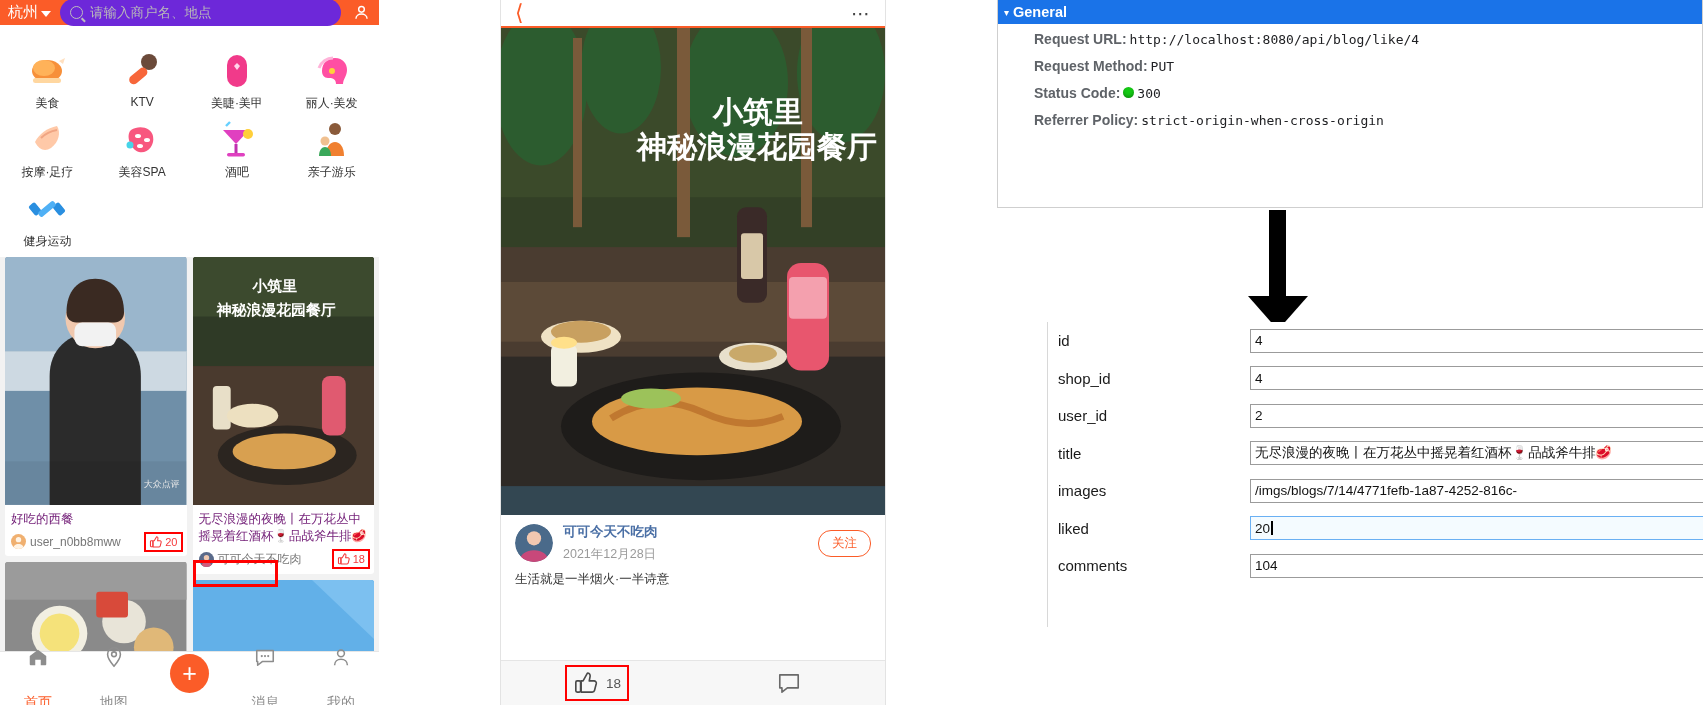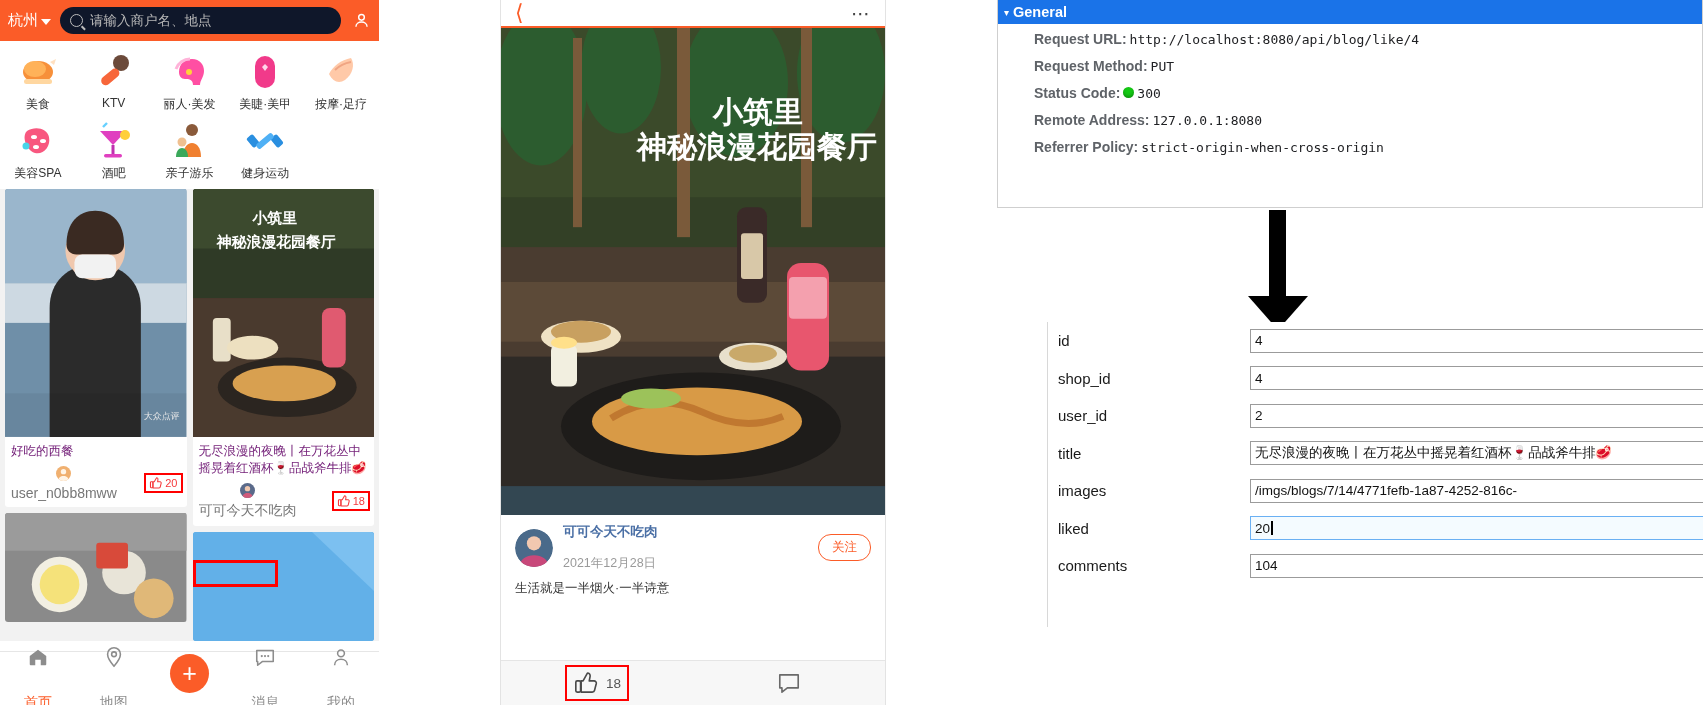--- a/index.html
+++ b/index.html
@@ -10,59 +10,59 @@
     overflow:hidden;
     position:relative;
   }
 
   
   #phone-left{
     position:absolute;left:0;top:0;width:379px;height:705px;
     background:#fff;overflow:hidden;
   }
   .app-header{
-    height:41px;background:#fb5c28;display:flex;align-items:center;padding:0 8px;
+    height:25px;background:#fb5c28;display:flex;align-items:center;padding:0 8px;
     box-sizing:border-box;
     font-family:Liberation Serif, serif;
   }
   .city-btn{color:#fff;font-size:15px;display:flex;align-items:center;gap:3px;white-space:nowrap;}
   .caret-dn{
     width:0;height:0;border-left:5px solid transparent;border-right:5px solid transparent;
     border-top:6px solid #fff;display:inline-block;margin-top:3px;
   }
   .search-box{
-    flex:1;height:27px;background:#0f172a;border-radius:14px;margin:0 9px;
+    flex:1;height:27px;background:#6d28d9;border-radius:14px;margin:0 9px;
     display:flex;align-items:center;padding:0 10px;box-sizing:border-box;
   }
   .mag{
     width:11px;height:11px;border:1.6px solid #bdbdbd;border-radius:50%;
     position:relative;flex:none;margin-right:7px;
   }
   .mag::after{content:"";position:absolute;right:-4px;bottom:-3px;width:5px;height:1.6px;background:#bdbdbd;transform:rotate(45deg);}
   .search-ph{color:#b9b9b9;font-size:13.5px;}
   .person-ico{width:19px;height:19px;flex:none;margin-left:2px;}
 
   .cat-grid{
-    display:grid;grid-template-columns:repeat(5,1fr);
-    padding:6px 0 4px;background:#fff;
+    display:grid;grid-template-columns:repeat(4,1fr);
+    padding:6px 0 4px;background:#fff;margin-top:15px;
   }
   .cat-cell{display:flex;flex-direction:column;align-items:center;gap:2px;padding:3px 0;}
   .cat-ico{width:44px;height:44px;border-radius:10px;display:block;}
   .cat-label{font-size:12px;color:#333;white-space:nowrap;}
 
   .waterfall{
     display:grid;grid-template-columns:1fr 1fr;gap:6px;padding:0 5px;
     background:#f2f2f2;
   }
   .wf-col{display:flex;flex-direction:column;gap:6px;}
   .card{background:#fff;border-radius:3px;overflow:hidden;}
   .card-img{width:100%;display:block;}
   .card-title{font-size:12.5px;color:#701a75;line-height:1.35;padding:6px 6px 2px;}
   .card-foot{display:flex;align-items:center;justify-content:space-between;padding:4px 6px 6px;}
-  .foot-user{display:flex;align-items:center;gap:4px;font-size:14px;color:#777;overflow:hidden;flex-direction:column;}
+  .foot-user{display:flex;align-items:center;gap:4px;font-size:12px;color:#777;overflow:hidden;}
   .foot-ava{width:15px;height:15px;border-radius:50%;flex:none;display:block;}
   .like-wrap{display:flex;align-items:center;gap:2px;font-size:11px;color:#f5383a;}
   .red-box{outline:2px solid #ff0000;padding:1px 3px;}
 
   .tabbar{
     position:absolute;left:0;bottom:0;width:379px;height:53px;background:#fff;
     border-top:1px solid #e6e6e6;display:flex;align-items:center;
   }
   .tab{flex:1;display:flex;flex-direction:column;align-items:center;gap:2px;}
   .tab-label{font-size:14px;color:#8d8d8d;margin-top:24px;}
@@ -79,21 +79,21 @@
     box-shadow:0 0 0 1px #e3e3e3;overflow:hidden;
   }
   .mid-nav{height:26px;background:#fff;display:flex;align-items:center;justify-content:space-between;padding:0 14px;box-sizing:border-box;}
   .back-chevron{color:#fb5c28;font-size:22px;line-height:1;}
   .dots{color:#444;font-size:19px;line-height:1;letter-spacing:1px;}
   .mid-hero{width:100%;height:489px;display:block;border-top:2px solid #fb5c28;box-sizing:border-box;}
   .author-row{display:flex;align-items:center;padding:8px 14px 4px;gap:10px;}
   .author-ava{width:38px;height:38px;border-radius:50%;flex:none;display:block;}
   .author-meta{flex:1;}
   .author-name{font-size:13.5px;color:#4a6fa5;font-weight:bold;}
-  .author-date{font-size:12.5px;color:#9a9a9a;margin-top:14px;}
+  .author-date{font-size:12.5px;color:#9a9a9a;margin-top:5px;}
   .follow-btn{
     border:1px solid #fb5c28;color:#fb5c28;border-radius:13px;font-size:12.5px;
     padding:4px 13px;white-space:nowrap;background:#fff;
   }
   .blog-text{font-size:12.5px;color:#333;padding:4px 14px 0;line-height:1.4;}
   .mid-actionbar{
     position:absolute;left:0;bottom:0;width:384px;height:44px;background:#f7f7f7;
     border-top:1px solid #e5e5e5;display:flex;align-items:center;
   }
   .act{flex:1;display:flex;align-items:center;justify-content:center;gap:6px;color:#555;font-size:13.5px;}
@@ -169,33 +169,33 @@
     <div class="cat-cell">
       <svg class="cat-ico" viewBox="0 0 44 44">
         <circle cx="29" cy="13" r="8" fill="#6b4a3a"></circle>
         <rect x="8" y="22" width="21" height="9" rx="4.5" transform="rotate(-40 19 27)" fill="#f7663a"></rect>
       </svg>
       <span class="cat-label">KTV</span>
     </div>
 
     <div class="cat-cell">
       <svg class="cat-ico" viewBox="0 0 44 44">
+        <rect x="12" y="6" width="20" height="32" rx="10" fill="#f13a8a"></rect>
+        <path d="M22 14l3 3-3 4-3-4z" fill="#ffd6ea"></path>
+      </svg>
+      <span class="cat-label">美睫·美甲</span>
+    </div>
+
+    <div class="cat-cell">
+      <svg class="cat-ico" viewBox="0 0 44 44">
         <path d="M12 22c0-8 6-13 13-13 8 0 12 6 12 12 0 6-4 9-4 14h-7c0-6-5-6-8-6-4 0-6-3-6-7z" fill="#ff4fa3"></path>
         <path d="M9 19c2-6 8-10 14-10" stroke="#ffb3d9" stroke-width="3" fill="none"></path>
         <circle cx="22" cy="22" r="3" fill="#ffd23a"></circle>
       </svg>
       <span class="cat-label">丽人·美发</span>
-    </div>
-
-    <div class="cat-cell">
-      <svg class="cat-ico" viewBox="0 0 44 44">
-        <rect x="12" y="6" width="20" height="32" rx="10" fill="#f13a8a"></rect>
-        <path d="M22 14l3 3-3 4-3-4z" fill="#ffd6ea"></path>
-      </svg>
-      <span class="cat-label">美睫·美甲</span>
     </div>
 
     <div class="cat-cell">
       <svg class="cat-ico" viewBox="0 0 44 44">
         <path d="M10 24c4-8 12-14 22-16 4 6 2 16-6 22-6 4-12 2-16-6z" fill="#ffc9a8"></path>
         <path d="M16 20c4-4 10-7 16-8" stroke="#f0a583" stroke-width="2" fill="none"></path>
       </svg>
       <span class="cat-label">按摩·足疗</span>
     </div>
 
@@ -460,24 +460,20 @@
     <div class="dt-row">
       <span class="dt-key">Request Method:</span>
       <span class="dt-val">PUT</span>
     </div>
     <div class="dt-row">
       <span class="dt-key">Status Code:</span>
       <span class="status-dot"></span>
       <span class="dt-val">300</span>
     </div>
     <div class="dt-row">
-      <span class="dt-key">Remote Address:</span>
-      <span class="dt-val">127.0.0.1:8080</span>
-    </div>
-    <div class="dt-row">
       <span class="dt-key">Referrer Policy:</span>
       <span class="dt-val">strict-origin-when-cross-origin</span>
     </div>
   </div>
 </div>
 
 <svg id="big-arrow" viewBox="0 0 70 120">
   <rect x="26" y="0" width="17" height="92" fill="#000"></rect>
   <path d="M5 86h60L35 120z" fill="#000"></path>
 </svg>

